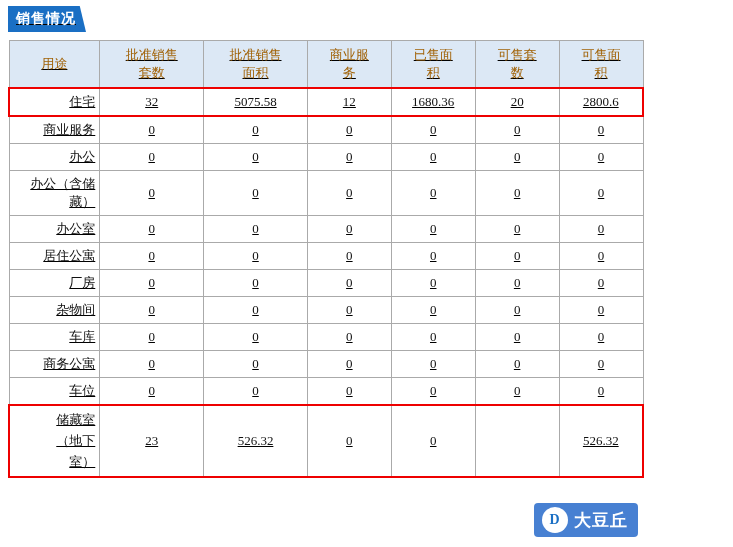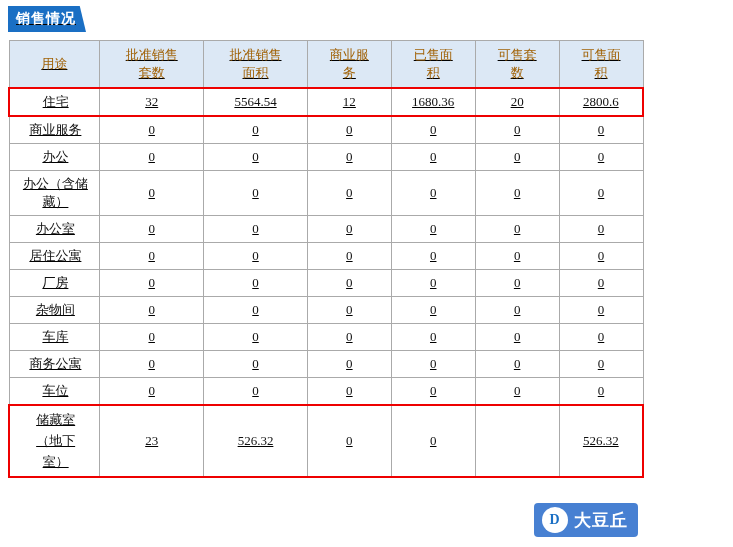--- a/index.html
+++ b/index.html
@@ -62,21 +62,21 @@
     td {
       border: 1px solid #aaa;
       text-align: center;
       padding: 4px 4px;
       font-size: 13px;
       color: #111;
       background: #fff;
     }
 
     td.col-name {
-      text-align: center;
+      text-align: right;
       padding-left: 6px;
     }
 
     
     .row-highlight td {
       border-top: 2px solid #e00;
       border-bottom: 2px solid #e00;
     }
     .row-highlight td:first-child {
       border-left: 2px solid #e00;
@@ -155,21 +155,21 @@
           <th>商业服务</th>
           <th>已售面积</th>
           <th>可售套数</th>
           <th>可售面积</th>
         </tr>
       </thead>
       <tbody id="table-body">
       <tr class="row-highlight">
             <td class="col-name">住宅</td>
             <td>32</td>
-            <td>5564.54</td>
+            <td>5075.58</td>
             <td>12</td>
             <td>1680.36</td>
             <td>20</td>
             <td>2800.6</td>
           </tr>
           <tr>
             <td class="col-name">商业服务</td>
             <td>0</td>
             <td>0</td>
             <td>0</td>

